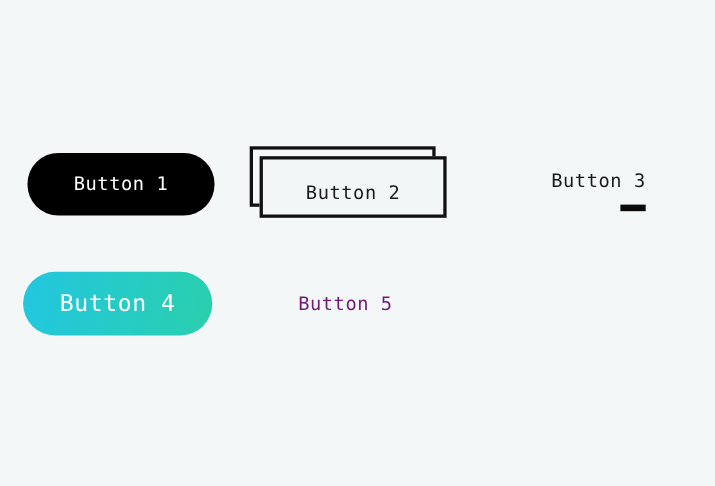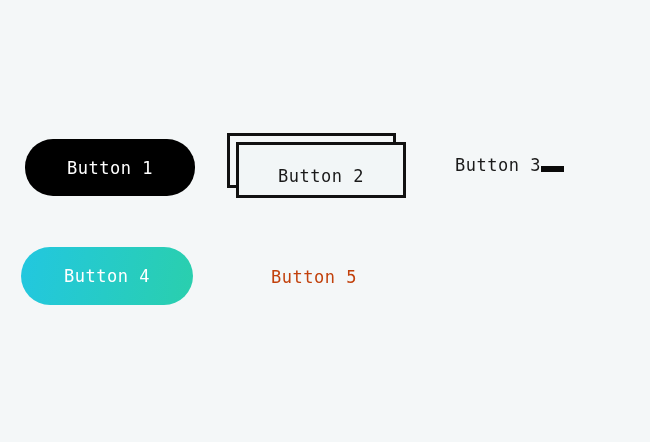--- a/index.html
+++ b/index.html
@@ -83,22 +83,22 @@
   }
 
   
   #btn3 {
     position: absolute;
     left: 455px;
     top: 155px;
     width: 132px;
     height: 45px;
     display: flex;
-    flex-direction: row;
-    align-items: flex-start;
+    flex-direction: column;
+    align-items: flex-end;
   }
   #btn3 .btn-label {
     color: #1a1a1a;
     font-size: 17px;
   }
   #btn3 .dash {
     margin-top: 11px;
     width: 23px;
     height: 6px;
     background: #0a0a0a;
@@ -112,36 +112,36 @@
     width: 172px;
     height: 58px;
     border-radius: 29px;
     display: flex;
     align-items: center;
     justify-content: center;
     box-sizing: border-box;
   }
   #btn4 .btn-label {
     color: #ffffff;
-    font-size: 17px;
+    font-size: 21px;
   }
 
   
   #btn5 {
     position: absolute;
     left: 262px;
     top: 264px;
     width: 104px;
     height: 26px;
     display: flex;
     align-items: center;
     justify-content: center;
   }
   #btn5 .btn-label {
-    color: #c2410c;
+    color: #701a75;
     font-size: 17px;
   }
 
   
   #btn6 {
     position: absolute;
     left: 415px;
     top: 238px;
     width: 215px;
     height: 72px;

